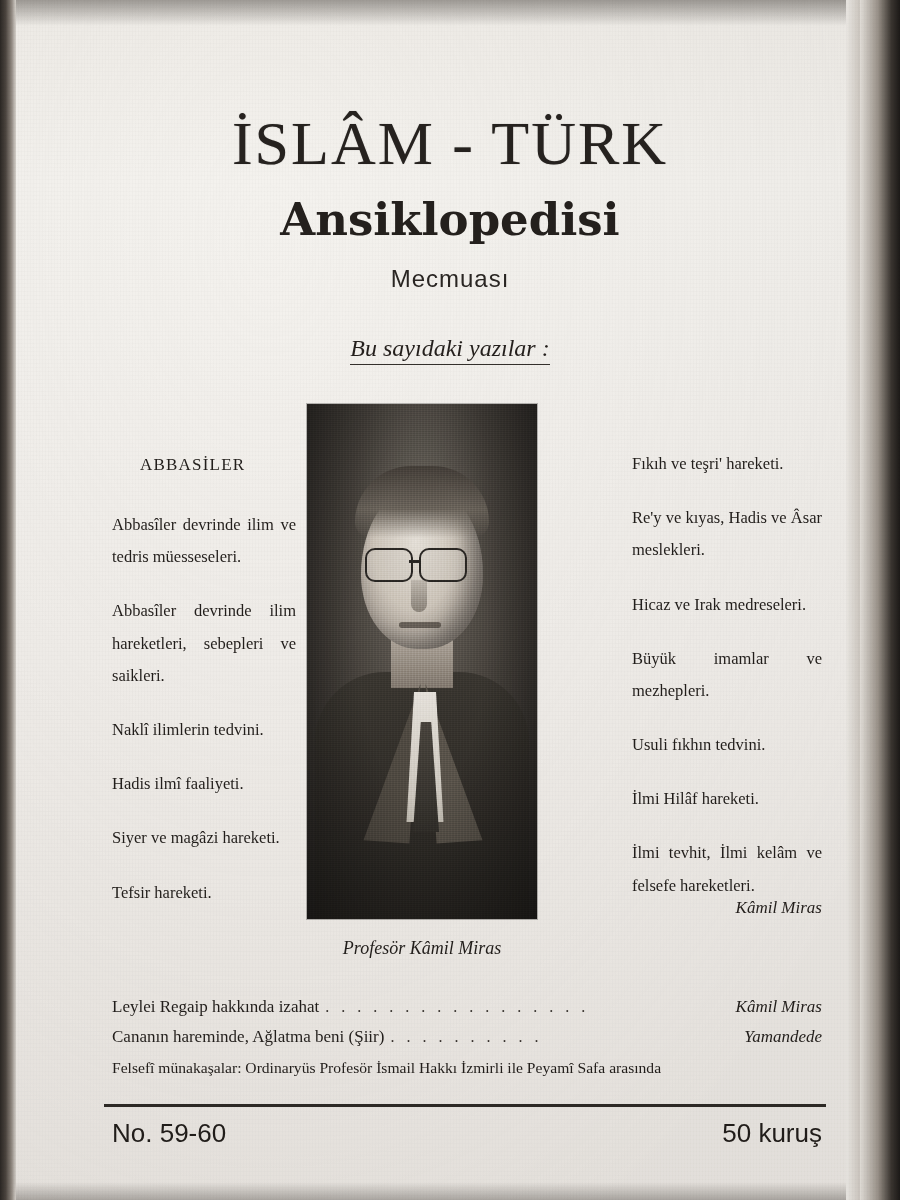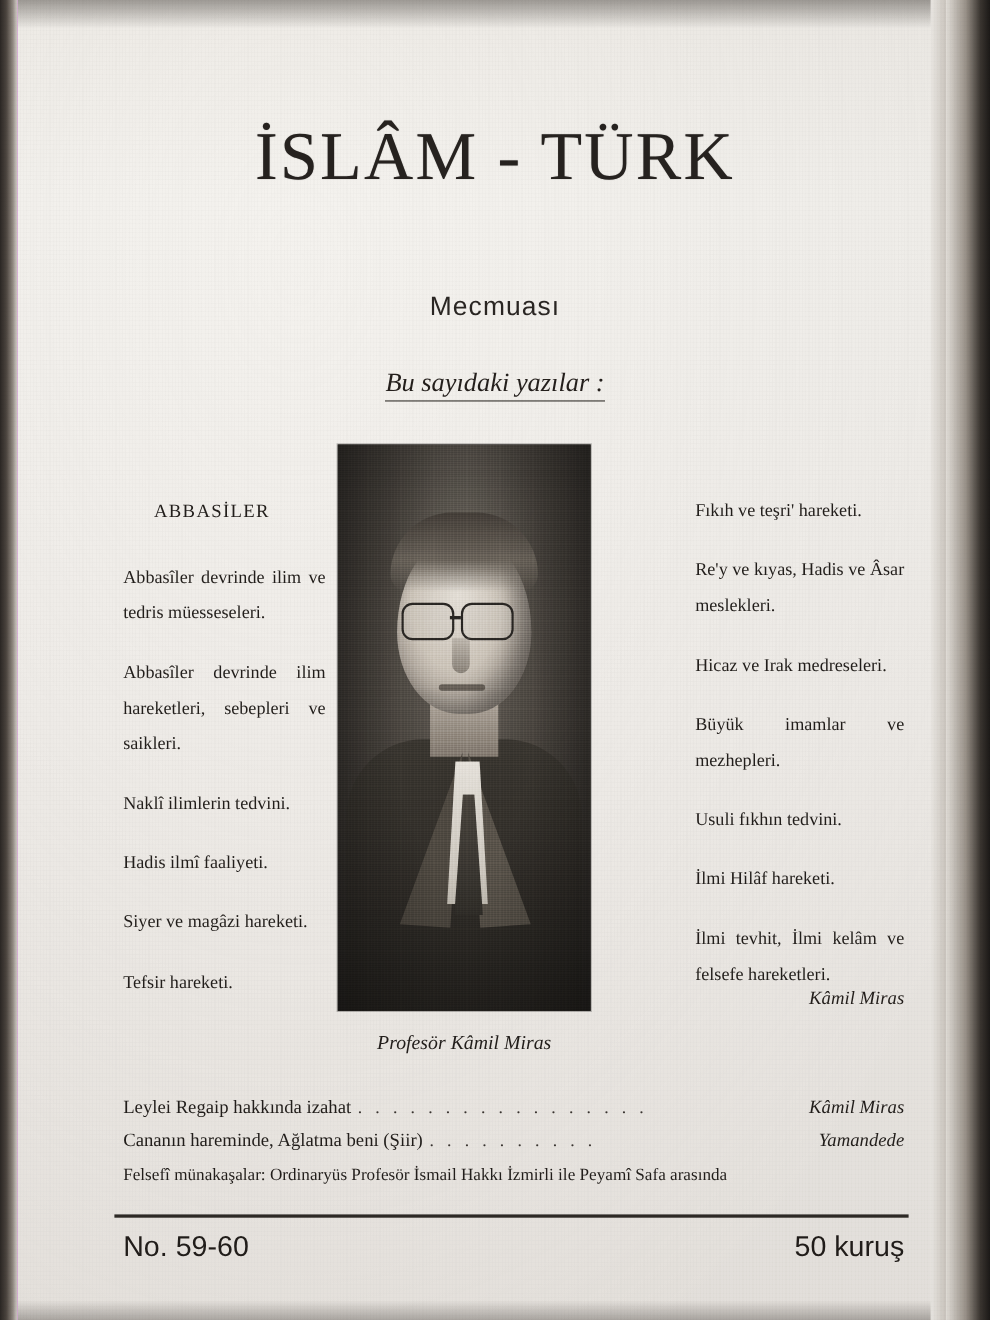--- a/index.html
+++ b/index.html
@@ -4,21 +4,21 @@
 <style>
   html, body {
     margin: 0;
     padding: 0;
     background: #ffffff;
   }
   #page {
     position: relative;
     width: 900px;
     height: 1200px;
-    background: #d946ef;
+    background: #fdba74;
     overflow: hidden;
     font-family: "Liberation Serif", serif;
     color: #1d1b19;
   }
   
   #page::before {
     content: "";
     position: absolute;
     inset: 0;
     background:
@@ -331,20 +331,21 @@
   <div class="sheet"></div>
   <div class="top-shade"></div>
   <div class="bottom-shade"></div>
   <div class="edge-left"></div>
   <div class="edge-right-inner"></div>
   <div class="edge-right"></div>
 
   <div class="content">
 
     <div class="title-main">İSLÂM - TÜRK</div>
+    <div class="title-sub">Ansiklopedisi</div>
     <div class="title-third">Mecmuası</div>
     <div class="contents-label">
       <span>Bu sayıdaki yazılar :</span>
     </div>
 
     <div class="col col-left">
       <div class="heading">ABBASİLER</div>
       <p>Abbasîler devrinde ilim ve tedris müesseseleri.</p>
       <p>Abbasîler devrinde ilim hareketleri, sebepleri ve saikleri.</p>
       <p>Naklî ilimlerin tedvini.</p>

